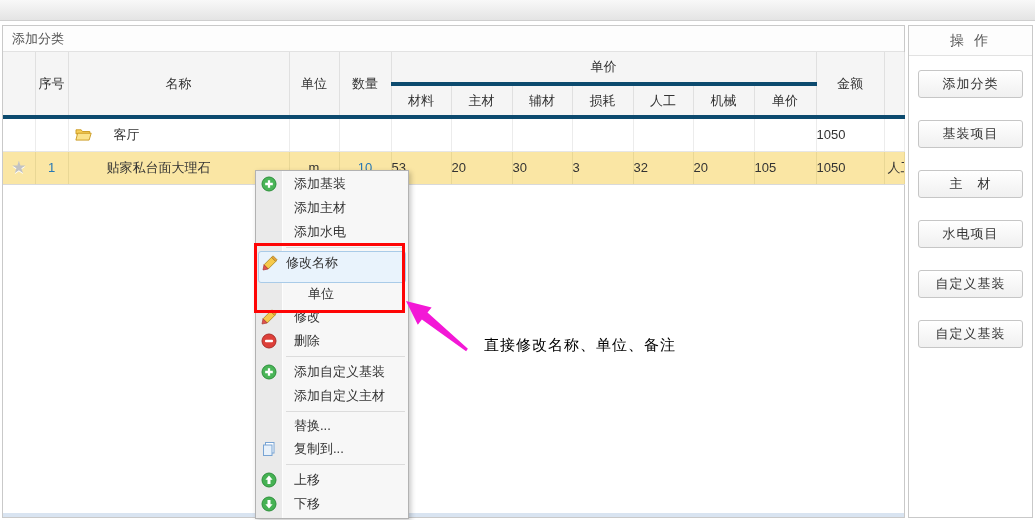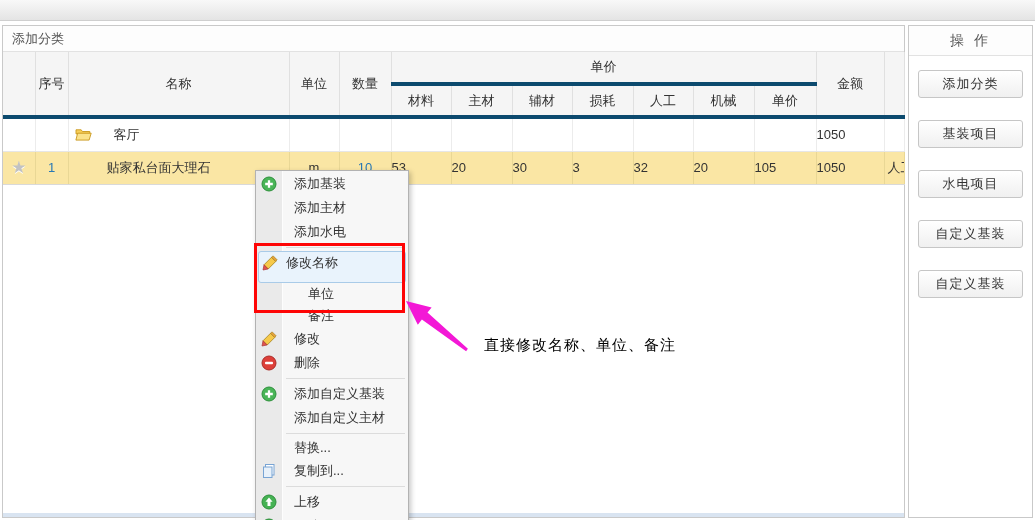--- a/index.html
+++ b/index.html
@@ -162,20 +162,21 @@
     </tbody>
       </table>
     <div class="scroll-strip"></div>
   </div>
 
   <div class="panel" id="right-panel">
     <div class="panel-title">操 作</div>
     <div class="btn-col">
       <button class="action-btn">添加分类</button>
       <button class="action-btn">基装项目</button>
+      <button class="action-btn">主　材</button>
       <button class="action-btn">水电项目</button>
       <button class="action-btn">自定义基装</button>
       <button class="action-btn">自定义基装</button>
     </div>
   </div>
 
   <div id="context-menu">
     <div class="gutter"></div>
 
     <div class="cm-item">
@@ -190,21 +191,20 @@
     <div class="cm-sep"></div>
 
     <div class="cm-item hl">
       <svg class="cm-icon" viewBox="0 0 16 16">
         <path d="M9.6 2.2l4.2 4.2-7.6 7.6-4.2-4.2z" fill="#f6c94a" stroke="#a5831e" stroke-width="0.8"></path>
         <path d="M2 9.8l4.2 4.2-5.2 1z" fill="#e0514c" stroke="#a93a36" stroke-width="0.7"></path>
         <path d="M11.2 0.9l3.9 3.9-1.5 1.6-4.2-4.2z" fill="#e8a33c" stroke="#a5831e" stroke-width="0.7"></path>
       </svg><span>修改名称</span>
     </div>
     <div class="cm-item short indent"><span>单位</span></div>
-    <div class="cm-item short indent"><span>备注</span></div>
 
     <div class="cm-item">
       <svg class="cm-icon" viewBox="0 0 16 16">
         <path d="M9.6 2.2l4.2 4.2-7.6 7.6-4.2-4.2z" fill="#f6c94a" stroke="#a5831e" stroke-width="0.8"></path>
         <path d="M2 9.8l4.2 4.2-5.2 1z" fill="#e0514c" stroke="#a93a36" stroke-width="0.7"></path>
         <path d="M11.2 0.9l3.9 3.9-1.5 1.6-4.2-4.2z" fill="#e8a33c" stroke="#a5831e" stroke-width="0.7"></path>
       </svg><span>修改</span>
     </div>
     <div class="cm-item">
       <svg class="cm-icon" viewBox="0 0 16 16">

